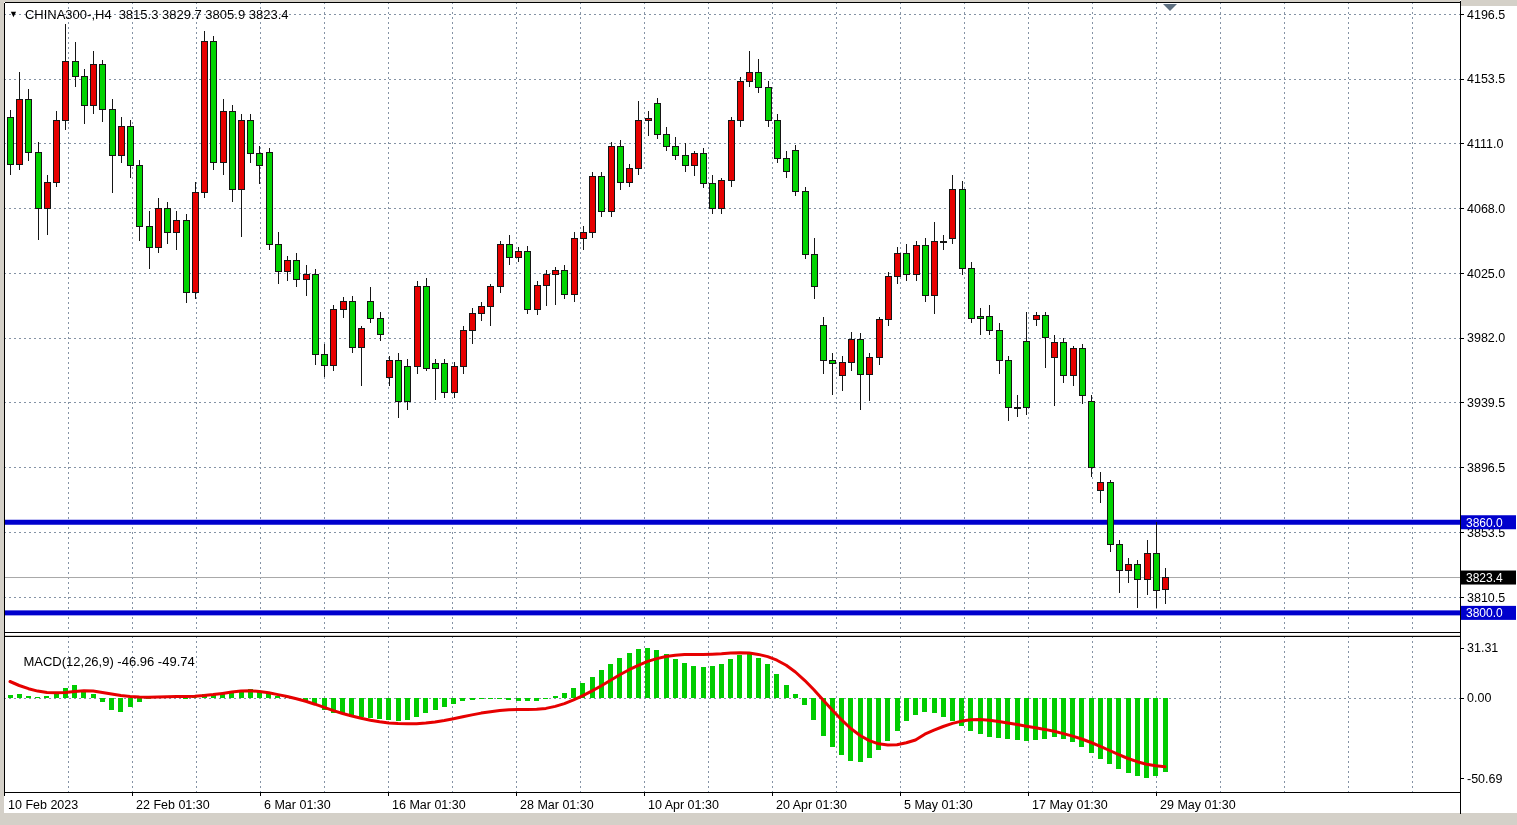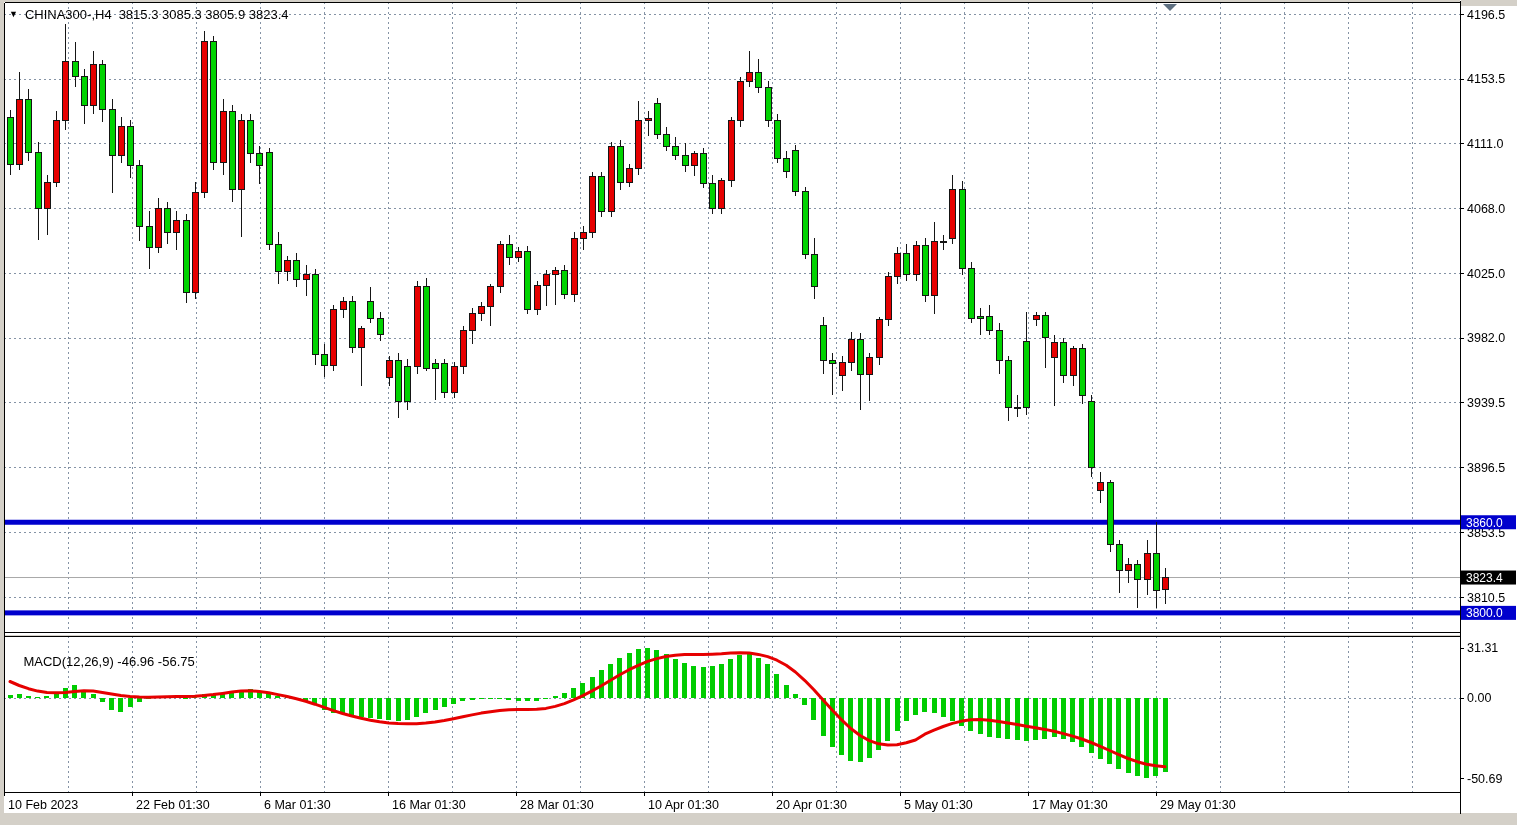--- a/index.html
+++ b/index.html
@@ -524,18 +524,18 @@
         <line x1="900.5" y1="792" x2="900.5" y2="796" stroke="#000" shape-rendering="crispEdges"></line>
         <text x="904" y="809" font-size="12.5" fill="#000">5 May 01:30</text>
         <line x1="1028.5" y1="792" x2="1028.5" y2="796" stroke="#000" shape-rendering="crispEdges"></line>
         <text x="1032" y="809" font-size="12.5" fill="#000">17 May 01:30</text>
         <line x1="1156.5" y1="792" x2="1156.5" y2="796" stroke="#000" shape-rendering="crispEdges"></line>
         <text x="1160" y="809" font-size="12.5" fill="#000">29 May 01:30</text>
       </g>
       <polygon points="1163,4 1177,4 1170,11" fill="#5f7081"></polygon>
     </svg>
   <div class="hdr">
-    <span class="tri">▼</span><span>CHINA300-,H4</span><span>3815.3 3085.3 3805.9 3823.4</span>
+    <span class="tri">▼</span><span>CHINA300-,H4</span><span>3815.3 3829.7 3805.9 3823.4</span>
   </div>
   <div class="macdlbl">
-    <span>MACD(12,26,9) -46.96 -56.75</span>
+    <span>MACD(12,26,9) -46.96 -49.74</span>
   </div>
 </div>
 
 </body></html>

